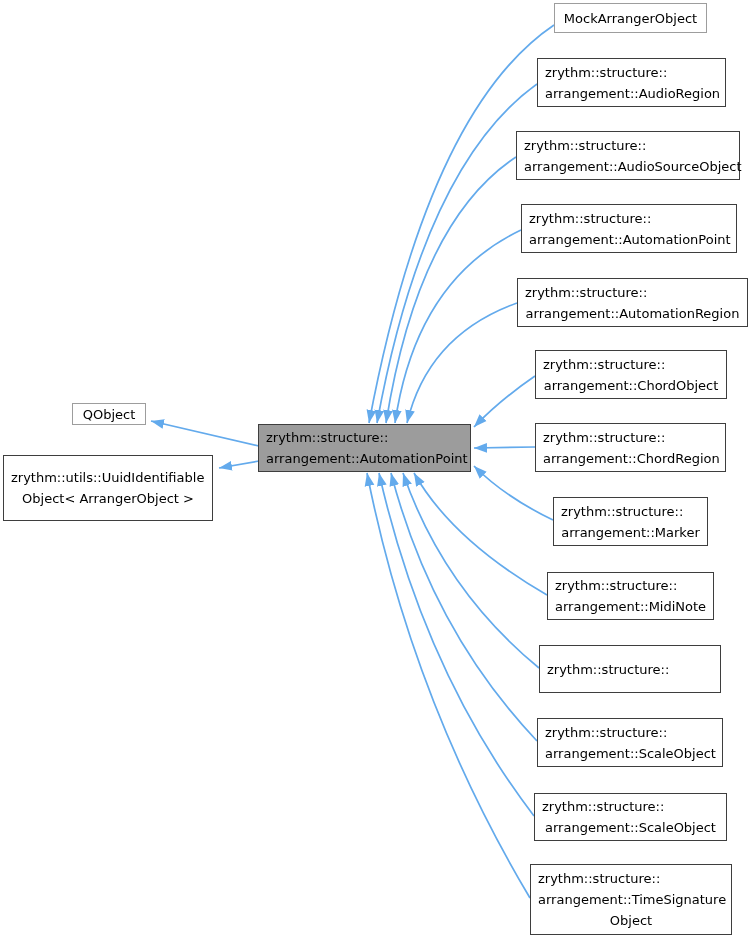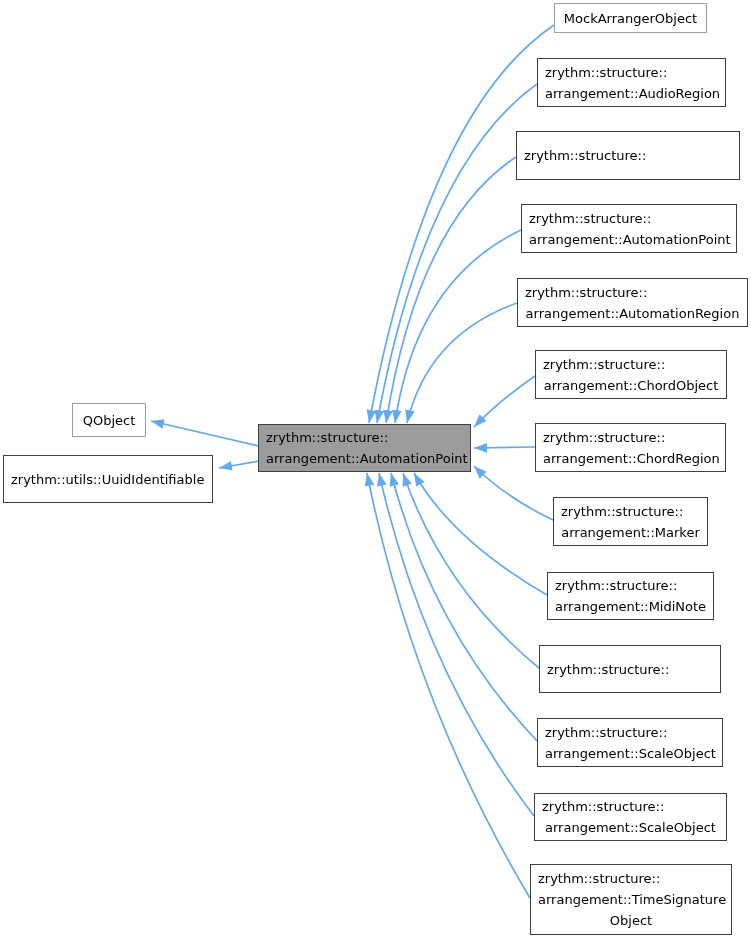--- a/index.html
+++ b/index.html
@@ -57,44 +57,46 @@
     <path class="edge" d="M535,376 Q500,400 474,427"></path>
     <path class="edge" d="M535,447 L474,448"></path>
     <path class="edge" d="M553,520 Q505,497 474,466"></path>
     <path class="edge" d="M547,595 Q452,540 414,473"></path>
     <path class="edge" d="M539,668 Q443,589 403,473"></path>
     <path class="edge" d="M537,741 Q432,630 391,473"></path>
     <path class="edge" d="M534,816 Q424,672 379,473"></path>
     <path class="edge" d="M530,898 Q412,700 367,473"></path>
   </svg>
 
-  <div class="node" style="left:72px;top:403px;width:74px;height:34px">
+  <div class="node" style="left:72px;top:403px;width:74px;height:22px">
     <div class="ln last">QObject</div>
   </div>
 
-  <div class="node doc" style="left:3px;top:455px;width:210px;height:48px">
+  <div class="node doc" style="left:3px;top:455px;width:210px;height:66px">
     <div class="ln">zrythm::utils::UuidIdentifiable</div>
+    <div class="ln last">Object&lt; ArrangerObject &gt;</div>
   </div>
 
   <div class="node doc current" style="left:258px;top:424px;width:213px;height:48px">
     <div class="ln">zrythm::structure::</div>
     <div class="ln last">arrangement::AutomationPoint</div>
   </div>
 
   <div class="node" style="left:554px;top:3px;width:153px;height:30px">
     <div class="ln last">MockArrangerObject</div>
   </div>
 
   <div class="node doc" style="left:537px;top:58px;width:189px;height:49px">
     <div class="ln">zrythm::structure::</div>
     <div class="ln last">arrangement::AudioRegion</div>
   </div>
 
   <div class="node doc" style="left:516px;top:131px;width:224px;height:49px">
     <div class="ln">zrythm::structure::</div>
+    <div class="ln last">arrangement::AudioSourceObject</div>
   </div>
 
   <div class="node doc" style="left:521px;top:204px;width:216px;height:49px">
     <div class="ln">zrythm::structure::</div>
     <div class="ln last">arrangement::AutomationPoint</div>
   </div>
 
   <div class="node doc" style="left:517px;top:278px;width:231px;height:49px">
     <div class="ln">zrythm::structure::</div>
     <div class="ln last">arrangement::AutomationRegion</div>

